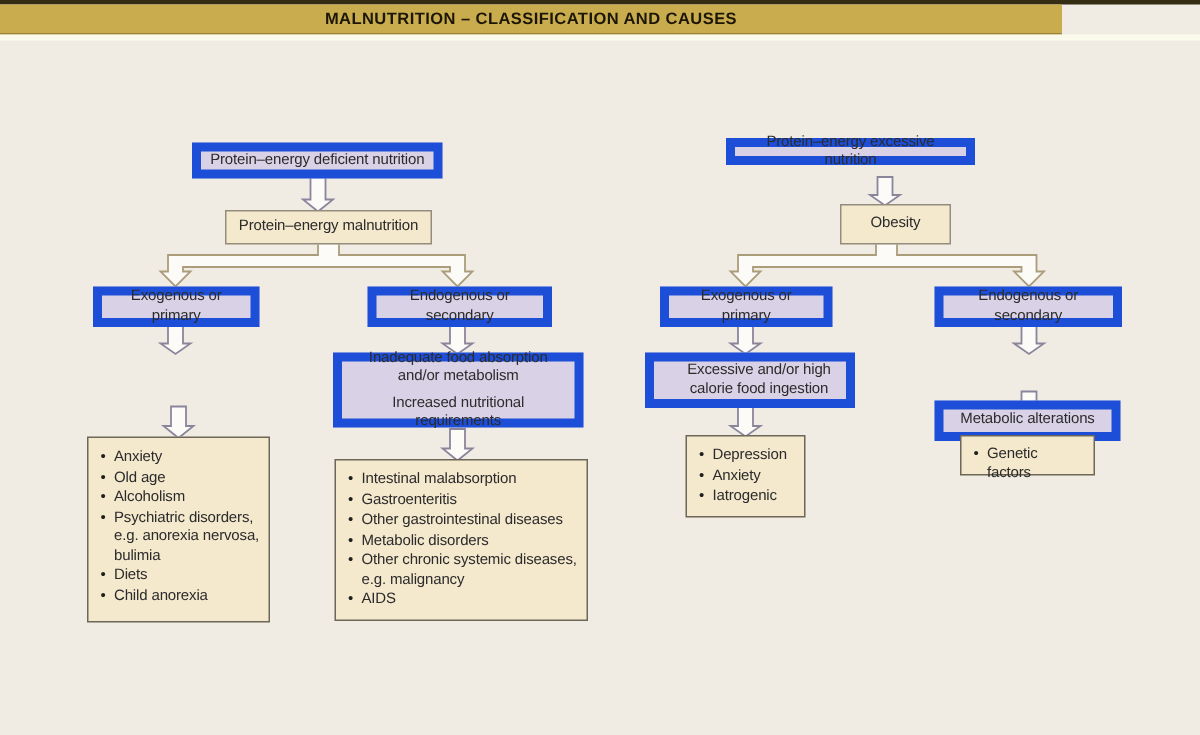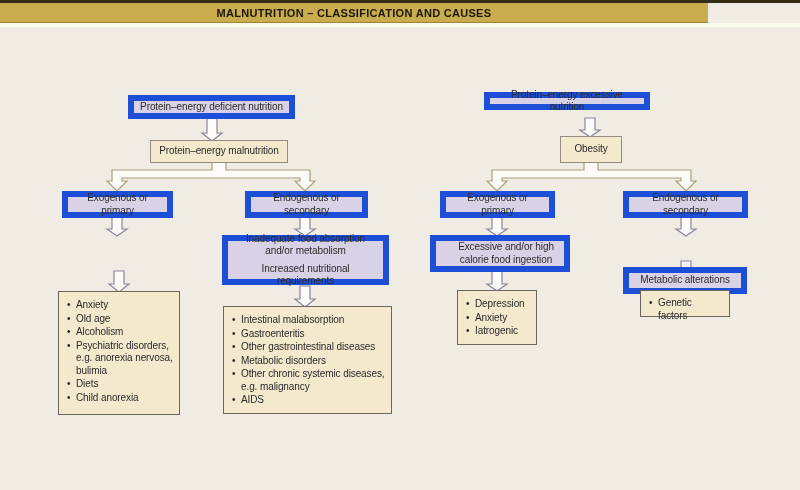--- a/index.html
+++ b/index.html
@@ -141,21 +141,21 @@
       <div class="bullet-item">
         <span class="dot">•</span>
         <span class="bt">AIDS</span>
       </div>
     </div>
 
   <div class="box box-lav" style="left:484px;top:92px;width:166px;height:18px;">
     <span>Protein–energy excessive nutrition</span>
   </div>
 
-  <div class="box box-cream" style="left:560px;top:136px;width:62px;height:27px;">
+  <div class="box box-cream" style="left:560px;top:136px;width:74px;height:27px;">
     <span>Obesity</span>
   </div>
 
   <div class="box box-lav" style="left:440px;top:191px;width:115px;height:27px;">
     <span>Exogenous or primary</span>
   </div>
 
   <div class="box box-lav" style="left:623px;top:191px;width:125px;height:27px;">
     <span>Endogenous or secondary</span>
   </div>

